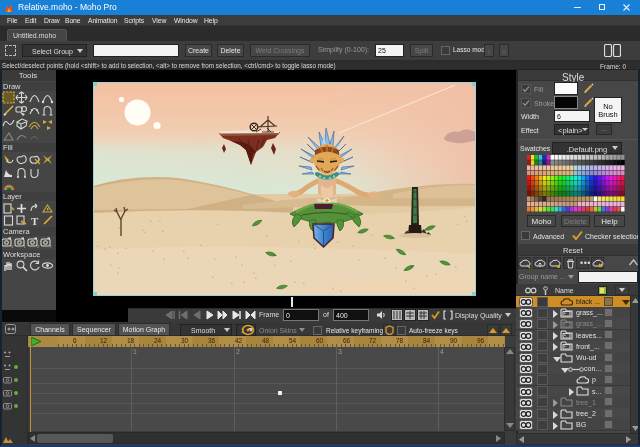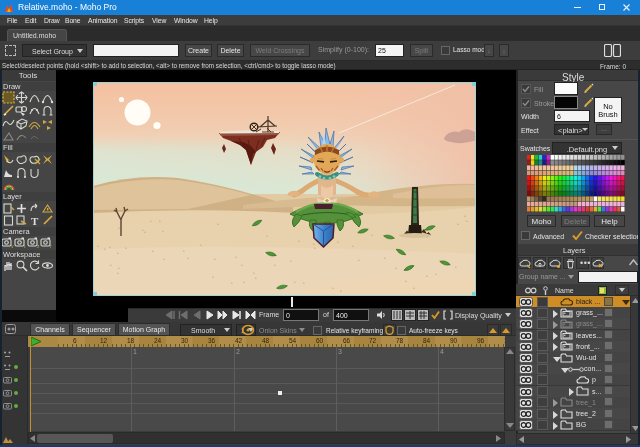--- a/index.html
+++ b/index.html
@@ -1000,21 +1000,21 @@
 <div class="abs" style="left:527px;top:215px;width:29px;height:12px;background:#474747;border:1px solid #2a2a2a;color:#e6e6e6;font-size:8px;text-align:center;line-height:11px">Moho</div>
 <div class="abs" style="left:561px;top:215px;width:29px;height:12px;background:#474747;border:1px solid #2a2a2a;color:#7d7d7d;font-size:8px;text-align:center;line-height:11px">Delete</div>
 <div class="abs" style="left:594px;top:215px;width:31px;height:12px;background:#474747;border:1px solid #2a2a2a;color:#e6e6e6;font-size:8px;text-align:center;line-height:11px">Help</div>
 <div style="position:absolute;left:521px;top:231px;width:9px;height:9px;background:#3a3a3a;border:1px solid #666;box-sizing:border-box"></div>
 <div class="abs" style="left:533px;top:232.5px;font-size:7px;color:#e4e4e4">Advanced</div>
 <svg class="abs" style="left:572px;top:230px" width="11" height="11">
     <path d="M1 5.5 L4 9 L10 1.5" stroke="#d89a28" stroke-width="2" fill="none"></path>
   </svg>
 <div class="abs" style="left:585px;top:232.5px;font-size:7px;color:#e4e4e4">Checker selection</div>
 <div class="abs" style="left:518px;top:244px;width:122px;height:12px;background:#3a3a3a;border-bottom:1px solid #303030"></div>
-<div class="abs" style="left:563px;top:246px;font-size:7.5px;color:#ddd">Layers</div>
+<div class="abs" style="left:563px;top:246px;font-size:7.5px;color:#ddd">Reset</div>
 <div class="abs" style="left:518px;top:257px;width:13px;height:12px;background:#3e3e3e;border:1px solid #2e2e2e"></div>
 <div class="abs" style="left:533px;top:257px;width:13px;height:12px;background:#3e3e3e;border:1px solid #2e2e2e"></div>
 <div class="abs" style="left:548px;top:257px;width:13px;height:12px;background:#3e3e3e;border:1px solid #2e2e2e"></div>
 <div class="abs" style="left:563px;top:257px;width:11px;height:12px;background:#3e3e3e;border:1px solid #2e2e2e"></div>
 <div class="abs" style="left:576px;top:257px;width:13px;height:12px;background:#3e3e3e;border:1px solid #2e2e2e"></div>
 <div class="abs" style="left:591px;top:257px;width:13px;height:12px;background:#3e3e3e;border:1px solid #2e2e2e"></div>
 <svg class="abs" style="left:519px;top:258px" width="13" height="11">
     <path d="M3 8 Q1 8 1 6 Q1 4 3 4 Q3.5 2 6 2.3 Q8.5 1.5 9.3 3.6 Q11.5 3.8 11 6 Q11 8 9 8 Z" fill="none" stroke="#d8d8d8"></path>
     <path d="M8 7 L11 10" stroke="#d8a838" stroke-width="1.4"></path>
   </svg>

